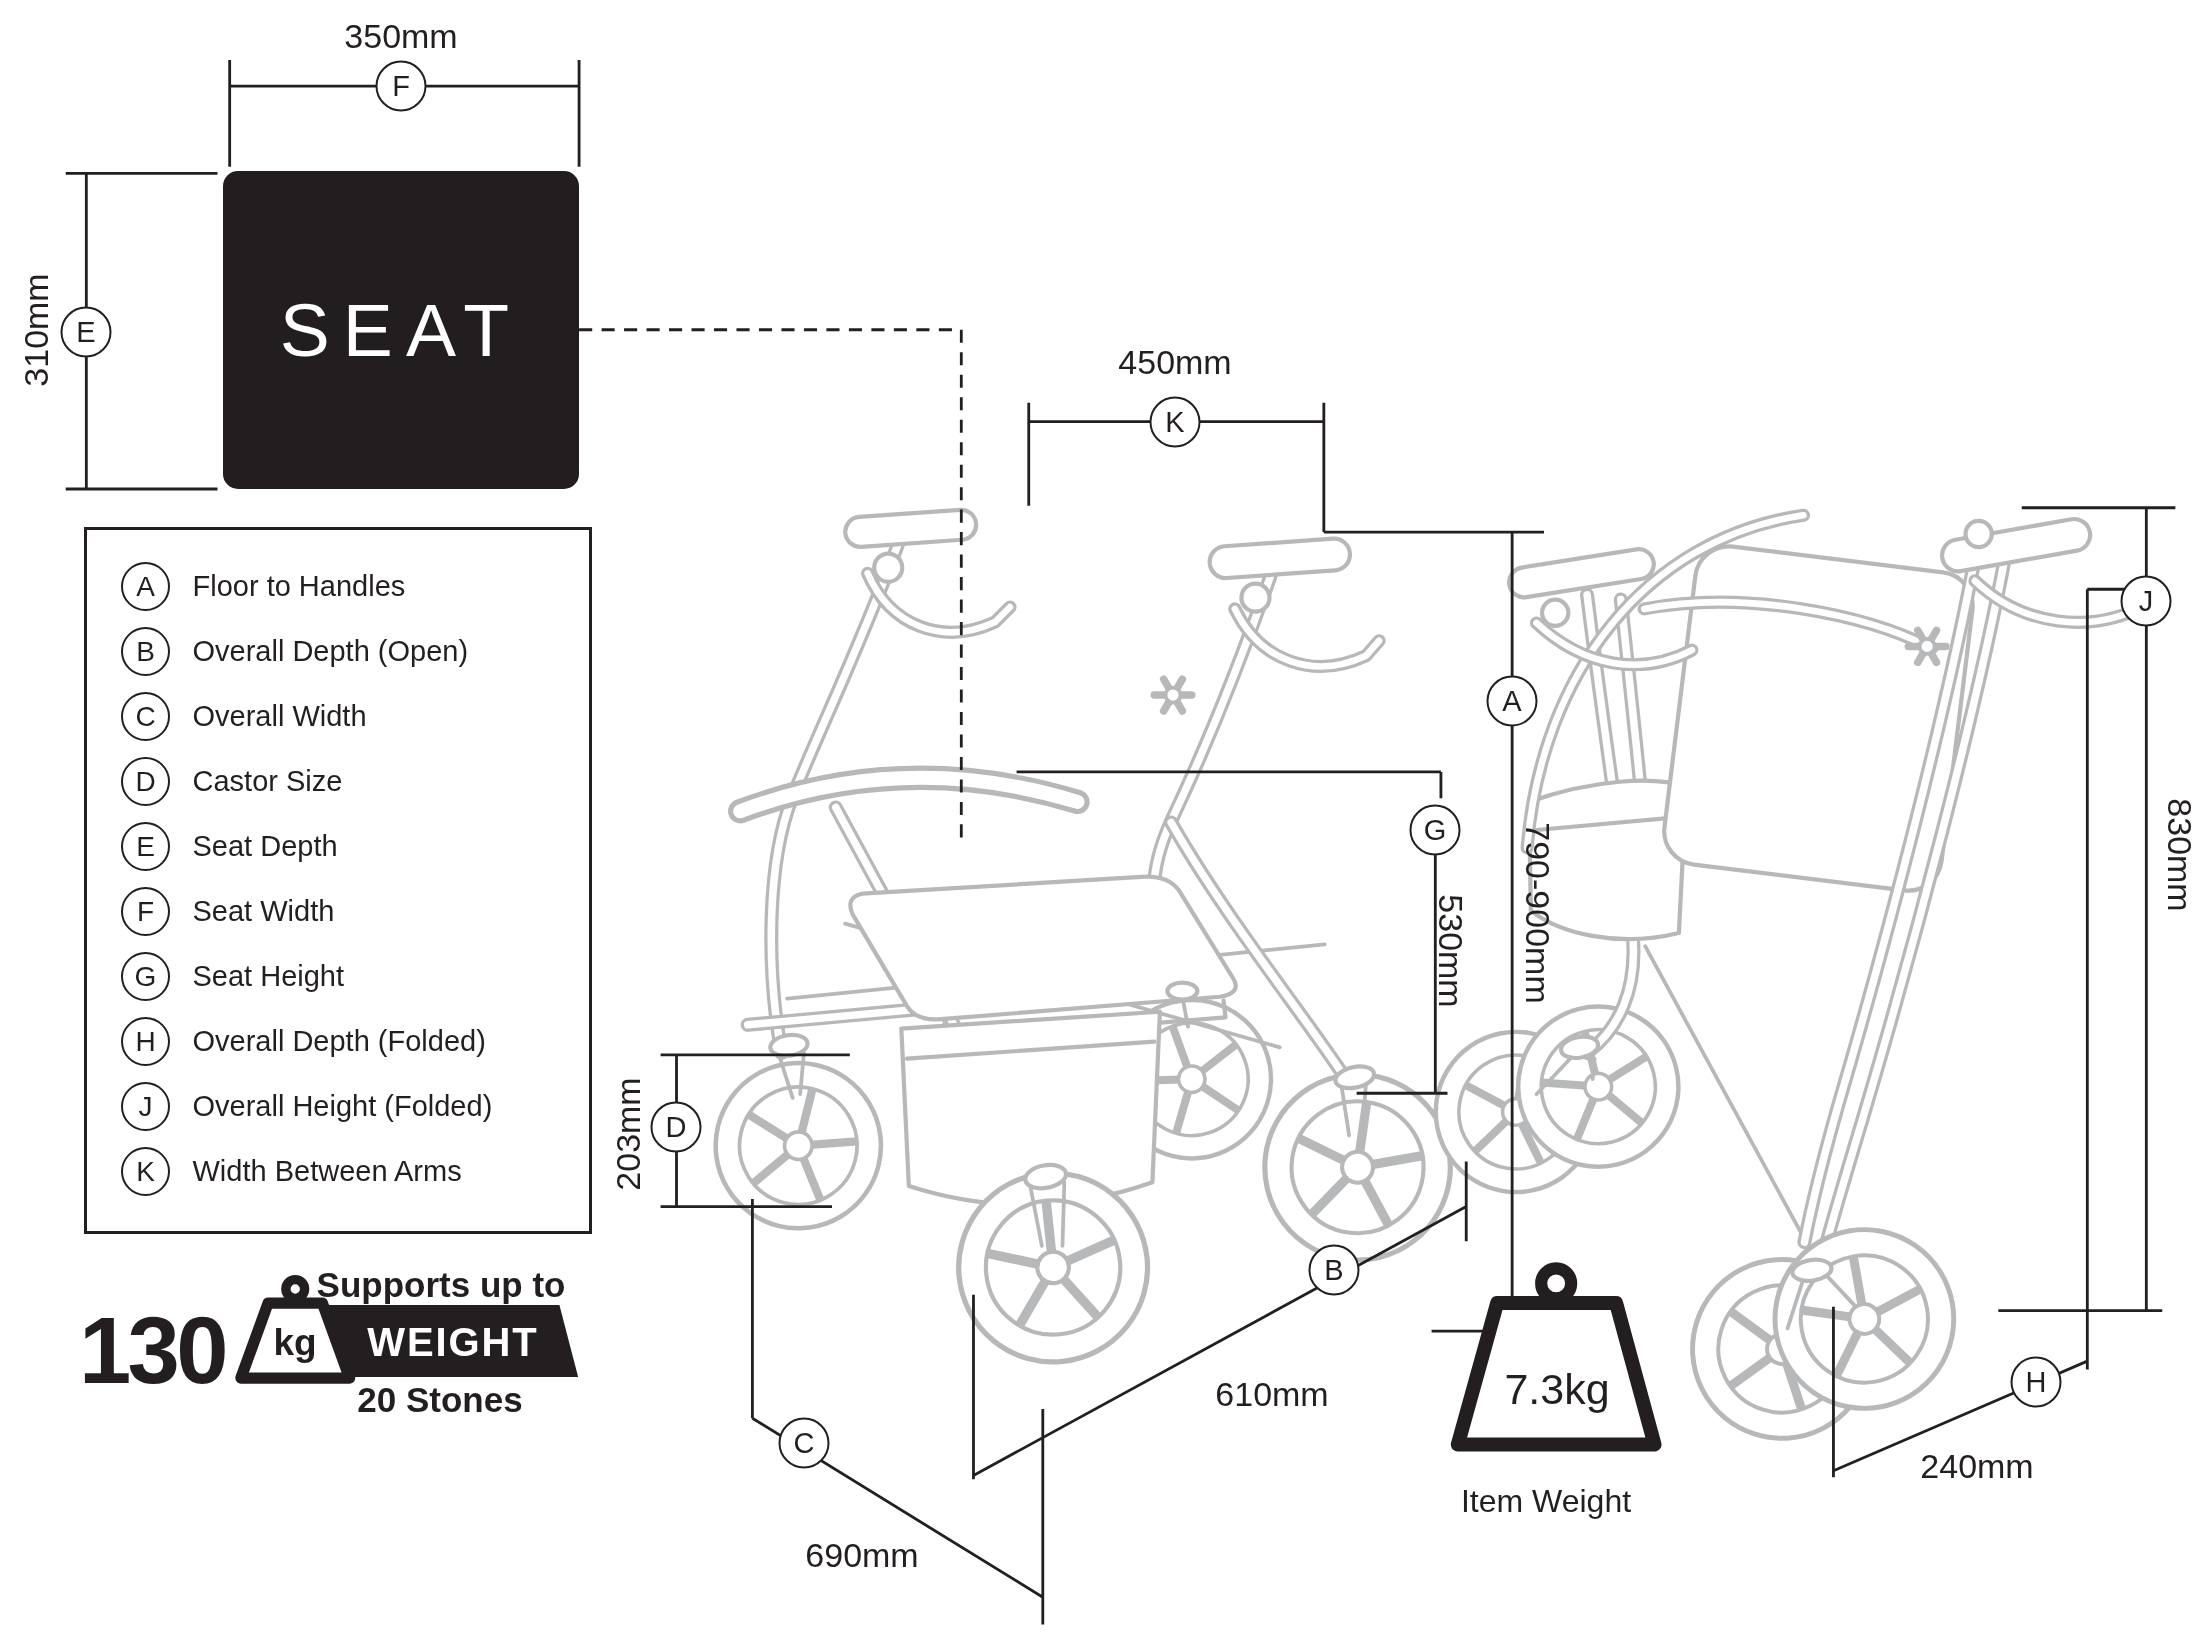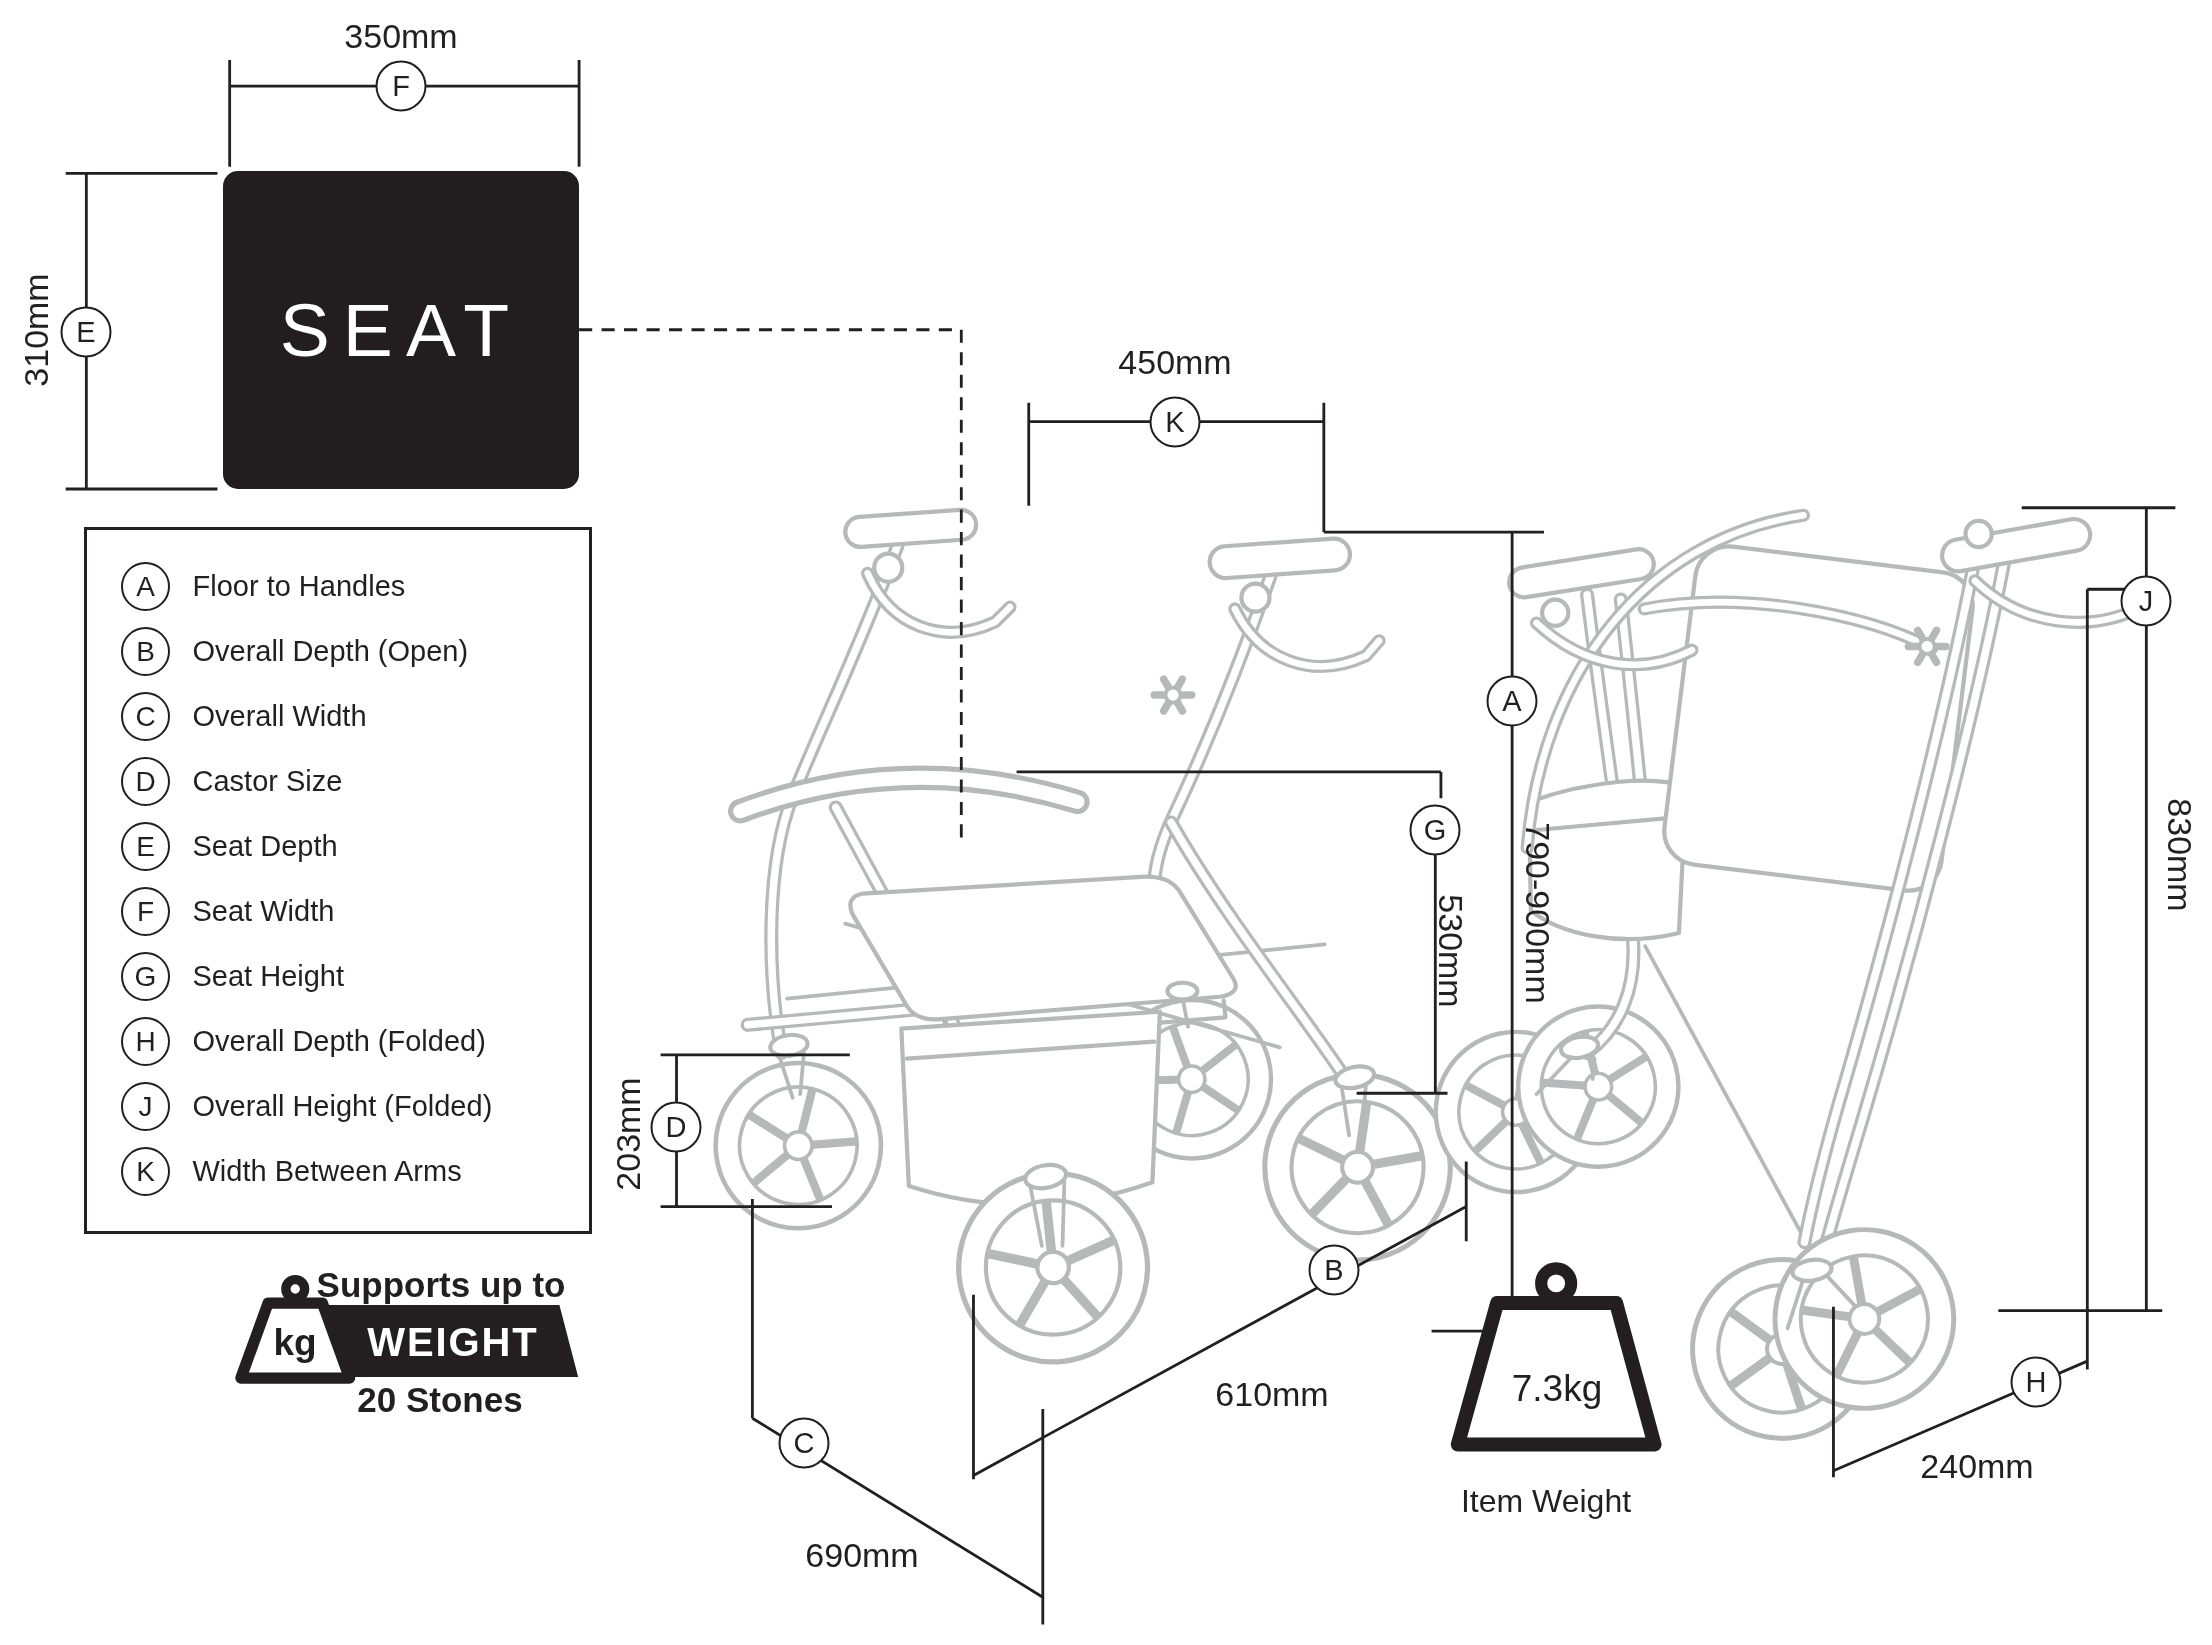--- a/index.html
+++ b/index.html
@@ -35,21 +35,21 @@
   .lrow{display:flex;align-items:center;gap:22.5px;height:65px;}
   .lcirc{width:49px;height:49px;border:2.8px solid #231f20;border-radius:50%;display:flex;align-items:center;justify-content:center;font-size:28px;flex:0 0 auto;box-sizing:border-box;}
   .llab{font-size:29px;}
   
   .b130{position:absolute;left:79px;top:1297px;font-size:94px;font-weight:bold;letter-spacing:-3.7px;z-index:6;}
   .bkg{position:absolute;left:295px;top:1343px;transform:translate(-50%,-50%);font-size:37px;font-weight:bold;z-index:7;}
   .bsup{position:absolute;left:441px;top:1285px;transform:translate(-50%,-50%);font-size:35px;font-weight:bold;z-index:6;}
   .bweight{position:absolute;left:453px;top:1342px;transform:translate(-50%,-50%);font-size:40px;font-weight:bold;letter-spacing:1.9px;color:#fff;z-index:6;}
   .bstones{position:absolute;left:440px;top:1400px;transform:translate(-50%,-50%);font-size:35px;font-weight:bold;z-index:6;}
   
-  .w73{position:absolute;left:1557px;top:1389px;transform:translate(-50%,-50%);font-size:37px;z-index:6;}
+  .w73{position:absolute;left:1557px;top:1389px;transform:translate(-50%,-50%);font-size:43px;z-index:6;}
   .witem{position:absolute;left:1546px;top:1501px;transform:translate(-50%,-50%);font-size:32px;z-index:6;}
 </style>
 </head>
 <body>
 
 <div class="stage">
 
   <svg class="art" width="2213" height="1645" viewBox="0 0 2362 1756">
     <defs>
       <g id="wheel">
@@ -259,20 +259,21 @@
     <div class="lrow">
         <span class="lcirc">J</span>
         <span class="llab">Overall Height (Folded)</span>
       </div>
     <div class="lrow">
         <span class="lcirc">K</span>
         <span class="llab">Width Between Arms</span>
       </div>
   </div>
 
+  <div class="b130">130</div>
   <div class="bkg">kg</div>
   <div class="bsup">Supports up to</div>
   <div class="bweight">WEIGHT</div>
   <div class="bstones">20 Stones</div>
 
   <div class="hlab" style="left:1175px;top:362px;">450mm</div>
   <div class="marker" style="left:1175px;top:422px;">
       <span>K</span>
     </div>
 

